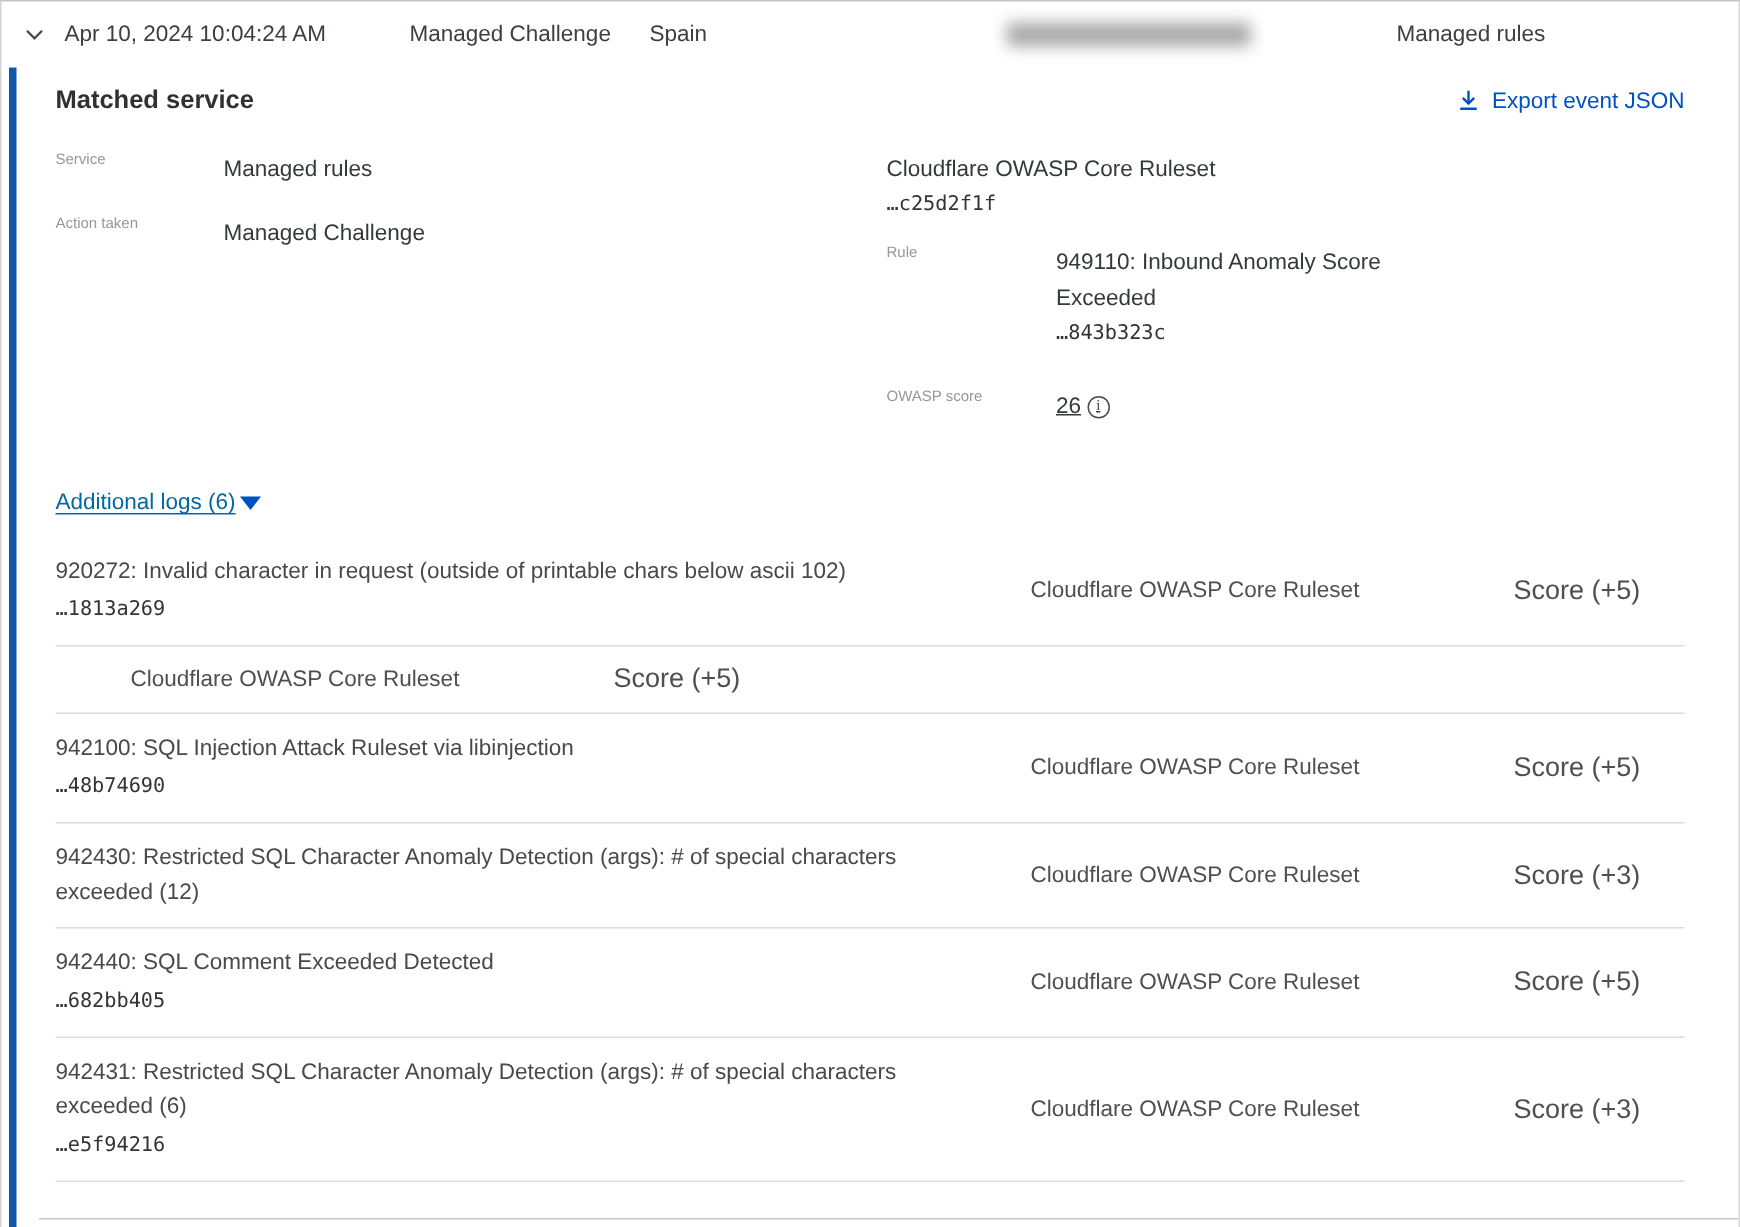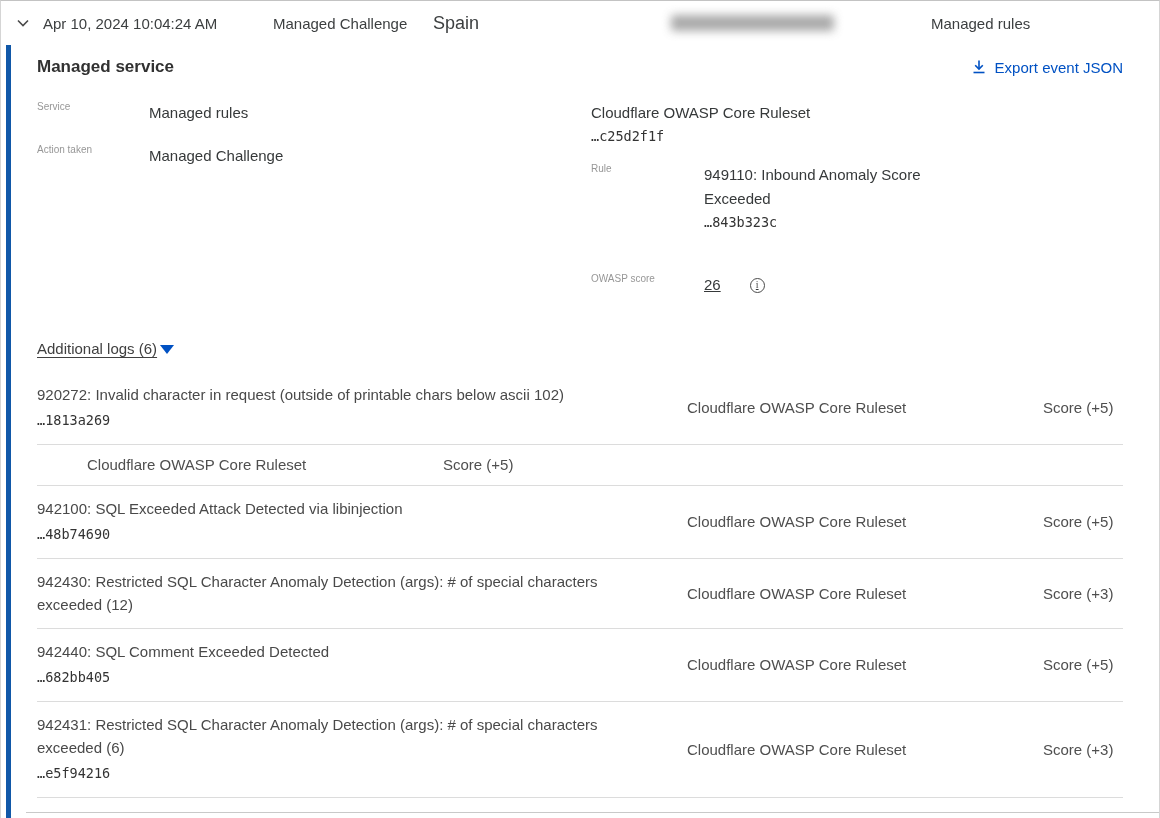--- a/index.html
+++ b/index.html
@@ -24,21 +24,21 @@
   
   .row-header {
     position: relative;
     height: 44px;
     cursor: pointer;
   }
   .row-header > * { position: absolute; top: 50%; transform: translateY(-50%); }
   .chevron-wrap { left: 13px; width: 18px; height: 18px; }
   .hdr-ts      { left: 42px;  font-size: 15px; color: #3c3f40; white-space: nowrap; }
   .hdr-action  { left: 272px; font-size: 15px; color: #3c3f40; white-space: nowrap; }
-  .hdr-country { left: 432px; font-size: 18px; color: #3c3f40; white-space: nowrap; }
+  .hdr-country { left: 432px; font-size: 15px; color: #3c3f40; white-space: nowrap; }
   .hdr-blur {
     left: 670px; width: 163px; height: 16px;
     background: #8d8d8d; border-radius: 3px;
     filter: blur(5px); opacity: .75;
   }
   .hdr-service { left: 930px; font-size: 15px; color: #3c3f40; white-space: nowrap; }
 
   
   .accent-bar {
     position: absolute;
@@ -73,40 +73,40 @@
   .field-row { display: flex; margin-bottom: 19px; }
   .field-label { width: 112px; flex: 0 0 112px; color: #979797; font-size: 10px; }
   .fields-col-right .field-label { width: 113px; flex: 0 0 113px; }
   .field-value { font-size: 15px; color: #36393a; max-width: 240px; line-height: 24px; }
   .hash {
     font-family: "DejaVu Sans Mono", monospace;
     font-size: 13.5px;
     color: #333;
     margin-top: 3px;
   }
-  .owasp-row .field-value { display: flex; align-items: center; gap: 29px; max-width: none; text-decoration: underline; }
+  .owasp-row .field-value { display: flex; align-items: center; gap: 4px; max-width: none; text-decoration: underline; }
   .info-icon {
     display: inline-flex;
     align-items: center;
     justify-content: center;
     width: 15px; height: 15px;
     border: 1.2px solid #4a4a4a;
     border-radius: 50%;
     font-size: 10px;
     font-family: "Liberation Serif", serif;
     color: #4a4a4a;
     cursor: pointer;
     flex: 0 0 auto;
   }
 
   .logs-toggle {
     display: inline-flex;
     align-items: center;
     margin-top: 24px;
-    color: #404040;
+    color: #0369a1;
     font-size: 15px;
     cursor: pointer;
     text-decoration: none;
   }
   .logs-toggle .toggle-text { text-decoration: underline; text-underline-offset: 3px; }
   .caret-down {
     width: 0; height: 0;
     border-left: 7px solid transparent;
     border-right: 7px solid transparent;
     border-top: 9px solid #0051c3;
@@ -116,21 +116,21 @@
 
   .logs-table { margin-top: 14px; }
   .log-row {
     display: flex;
     align-items: center;
     border-bottom: 1px solid #dcdcdc;
     padding: 11px 0 12px 0;
   }
   .cell-desc { width: 600px; flex: 0 0 600px; font-size: 15px; line-height: 23px; color: #494949; }
   .cell-ruleset { width: 240px; flex: 0 0 240px; margin-left: 50px; font-size: 15px; color: #4f4f4f; }
-  .cell-score { margin-left: 116px; font-size: 15px; color: #4f4f4f; white-space: nowrap; }
+  .cell-score { margin-left: 82px; font-size: 18px; color: #4f4f4f; white-space: nowrap; }
 
   .next-row-edge {
     position: absolute;
     left: 25px; right: 0;
     top: 811px;
     border-top: 1px solid #c9c9c9;
   }
 
   svg { display: block; }
 </style>
@@ -150,21 +150,21 @@
     <span class="hdr-country">Spain</span>
     <span class="hdr-blur"></span>
     <span class="hdr-service">Managed rules</span>
   </div>
 
   <div class="accent-bar"></div>
 
   <div class="panel-body">
 
     <div class="title-row">
-      <div class="panel-title">Managed service</div>
+      <div class="panel-title">Matched service</div>
       <a class="export-link">
         <span>
           <svg width="16" height="16" viewBox="0 0 16 16">
             <path d="M8 1.5 V9.5" stroke="#0051c3" stroke-width="1.6" fill="none"></path>
             <polyline points="4.2,6.2 8,10 11.8,6.2" fill="none" stroke="#0051c3" stroke-width="1.6"></polyline>
             <path d="M2.5 13.5 H13.5" stroke="#0051c3" stroke-width="1.6"></path>
           </svg>
         </span>
         <span class="link-text">Export event JSON</span>
       </a>
@@ -189,21 +189,21 @@
             <div class="hash">…c25d2f1f</div>
           </div>
         </div>
         <div class="field-row">
           <div class="field-label">Rule</div>
           <div>
             <div class="field-value">949110: Inbound Anomaly Score Exceeded</div>
             <div class="hash">…843b323c</div>
           </div>
         </div>
-        <div class="field-row owasp-row" style="margin-top:43px;">
+        <div class="field-row owasp-row" style="margin-top:29px;">
           <div class="field-label">OWASP score</div>
           <div class="field-value">
             <span>26</span>
             <span class="info-icon">i</span>
           </div>
         </div>
       </div>
     </div>
 
     <a class="logs-toggle">
@@ -222,21 +222,21 @@
         <div class="cell-score">Score (+5)</div>
       </div>
 
       <div class="log-row">
         <div class="cell-ruleset">Cloudflare OWASP Core Ruleset</div>
         <div class="cell-score">Score (+5)</div>
       </div>
 
       <div class="log-row">
         <div class="cell-desc">
-          <div>942100: SQL Exceeded Attack Detected via libinjection</div>
+          <div>942100: SQL Injection Attack Ruleset via libinjection</div>
           <div class="hash">…48b74690</div>
         </div>
         <div class="cell-ruleset">Cloudflare OWASP Core Ruleset</div>
         <div class="cell-score">Score (+5)</div>
       </div>
 
       <div class="log-row">
         <div class="cell-desc">
           <div>942430: Restricted SQL Character Anomaly Detection (args): # of special characters exceeded (12)</div>
         </div>

